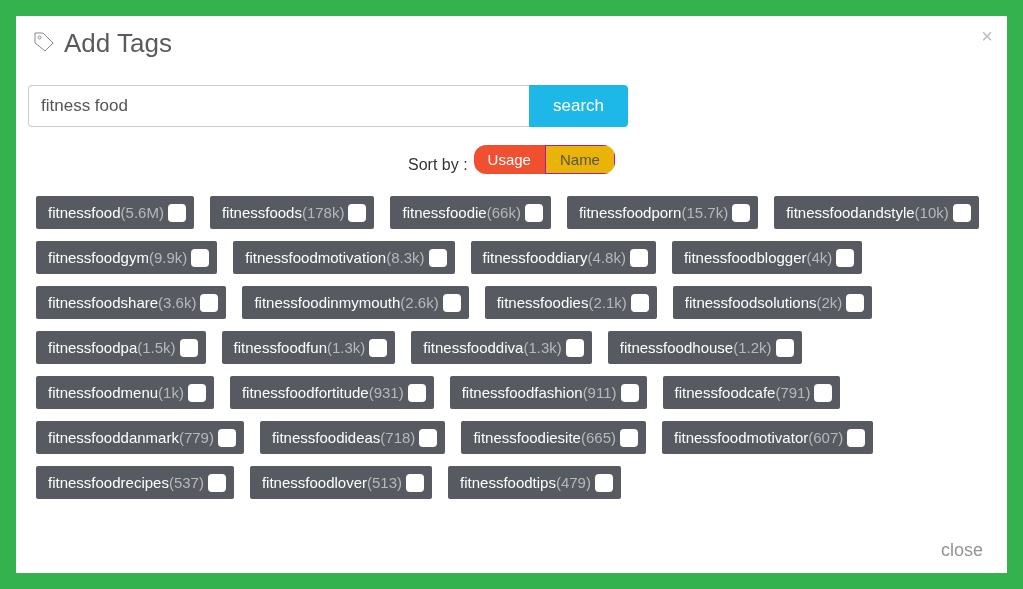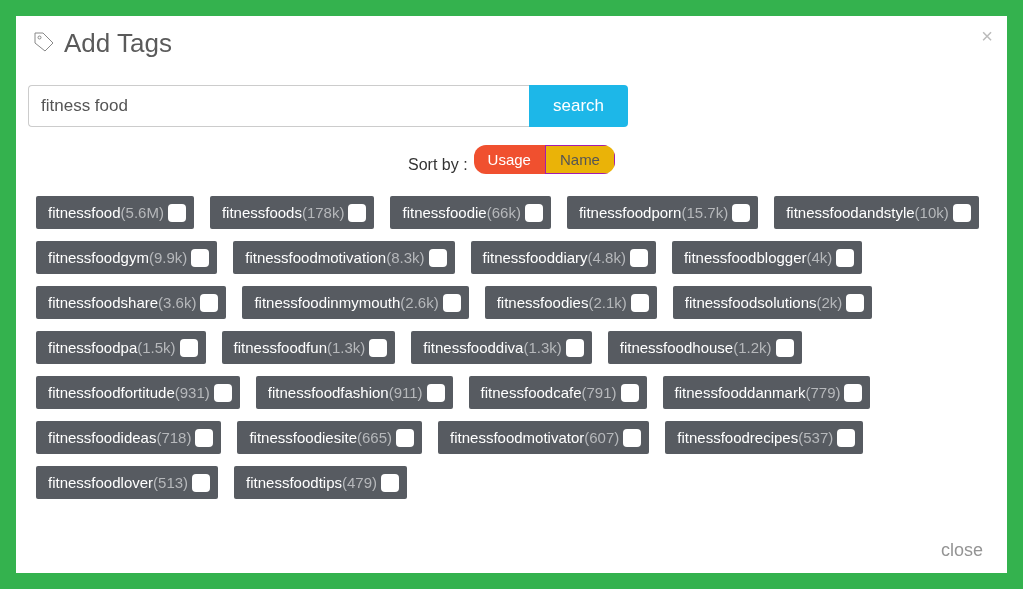--- a/index.html
+++ b/index.html
@@ -259,20 +259,25 @@
           <span>fitnessfooddiva</span> 
           <span class="tag-count">(1.3k)</span>
           <span class="tag-check"></span>
         </span>
         <span class="tag-pill">
           <span>fitnessfoodhouse</span> 
           <span class="tag-count">(1.2k)</span>
           <span class="tag-check"></span>
         </span>
         <span class="tag-pill">
+          <span>fitnessfoodmenu</span> 
+          <span class="tag-count">(1k)</span>
+          <span class="tag-check"></span>
+        </span>
+        <span class="tag-pill">
           <span>fitnessfoodfortitude</span> 
           <span class="tag-count">(931)</span>
           <span class="tag-check"></span>
         </span>
         <span class="tag-pill">
           <span>fitnessfoodfashion</span> 
           <span class="tag-count">(911)</span>
           <span class="tag-check"></span>
         </span>
         <span class="tag-pill">

